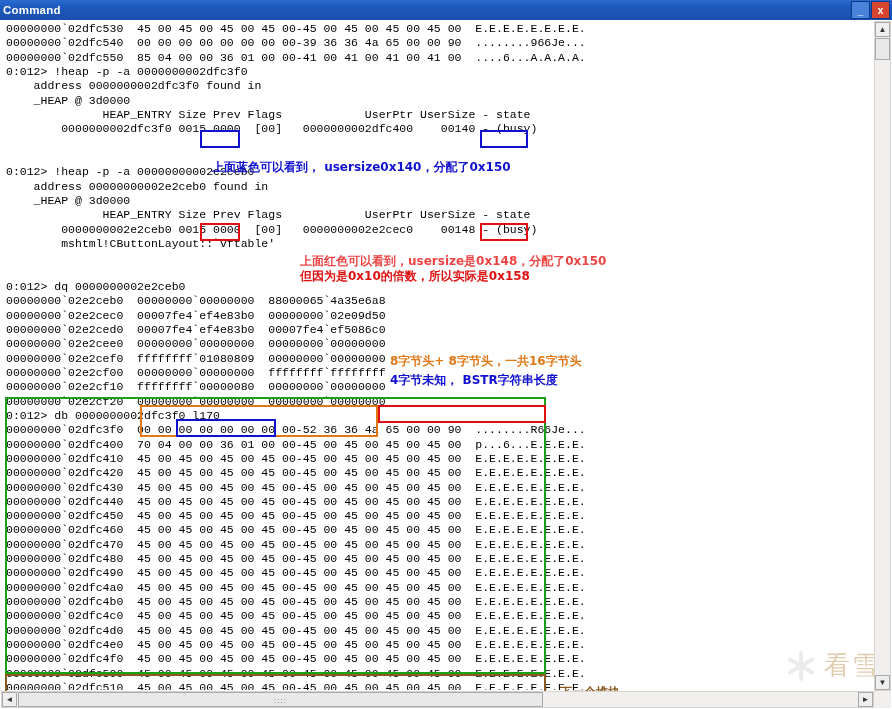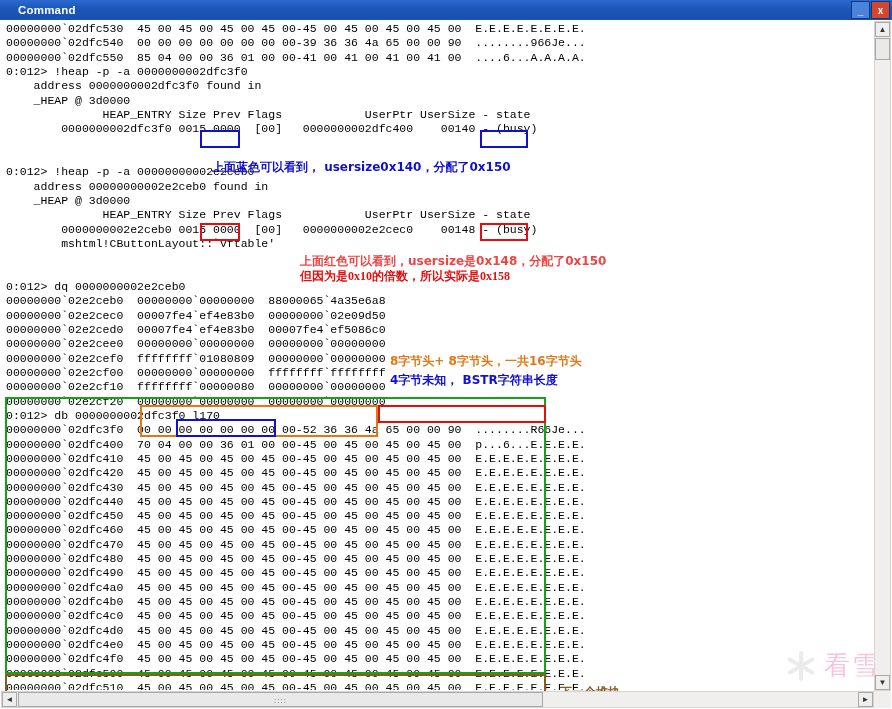--- a/index.html
+++ b/index.html
@@ -1,19 +1,19 @@
 <!DOCTYPE html>
 <html><head>
 <meta charset="utf-8">
 <style>
   html,body{margin:0;padding:0;background:#d4d0c8;}
   body{font-family:"Liberation Sans",sans-serif;}
   .window{width:892px;height:709px;position:relative;background:#d4d0c8;overflow:hidden;}
   .titlebar{height:20px;background:linear-gradient(to bottom,#2a6ad0,#1b56b8 45%,#1b50ae 100%);
-            display:flex;align-items:center;padding:0 2px 0 18px;color:#fff;font-size:12px;justify-content:space-between;}
+            display:flex;align-items:center;padding:0 2px 0 3px;color:#fff;font-size:12px;justify-content:space-between;}
   .titlebar .ttl{flex:1;font-weight:bold;font-size:11.5px;letter-spacing:.2px;}
   .tb-btn{width:17px;height:16px;margin-left:1px;border:1px solid #0a3a87;display:flex;
           align-items:center;justify-content:center;font-size:10px;font-weight:bold;color:#fff;}
   .tb-min{background:#4a84da;}
   .tb-close{background:#d6452e;}
   .client{position:absolute;left:0;top:20px;right:0;bottom:0;background:#ffffff;}
   .console{position:absolute;left:2px;top:2px;right:19px;bottom:19px;overflow:hidden;background:#fff;}
   pre.code{margin:0;padding:0 0 0 4px;font-family:"Liberation Mono","DejaVu Sans Mono",monospace;
            font-size:11.5px;line-height:14.33px;color:#000;white-space:pre;}
   
@@ -28,21 +28,21 @@
       box-sizing:border-box;font-size:8px;display:flex;align-items:center;justify-content:center;color:#333;}
   .hs-left{left:0;} .hs-right{right:0;}
   .hs-thumb{position:absolute;top:0;left:16px;width:525px;height:15px;background:#e9e9e9;border:1px solid #a9a9a9;box-sizing:border-box;}
   .hs-grip{position:absolute;left:50%;top:50%;transform:translate(-50%,-50%);font-size:8px;color:#666;letter-spacing:1px;}
   .corner{position:absolute;right:1px;bottom:1px;width:17px;height:17px;background:#f0efee;}
   
   .box{position:absolute;box-sizing:border-box;pointer-events:none;}
   .ann{position:absolute;font-family:"DejaVu Sans","Liberation Sans",sans-serif;font-size:12px;font-weight:bold;white-space:nowrap;}
   
   .wm{position:absolute;right:12px;bottom:26px;display:flex;align-items:center;opacity:.32;}
-  .wm-txt{font-family:Liberation Sans, sans-serif;font-size:26px;color:#ec4899;letter-spacing:2px;}
+  .wm-txt{font-family:Liberation Sans, sans-serif;font-size:26px;color:#a16207;letter-spacing:2px;}
   .wm-mark{width:34px;height:34px;margin-right:6px;position:relative;}
   .wm-mark span{position:absolute;left:50%;top:50%;width:4px;height:15px;background:#c4c4c4;
      border-radius:2px;transform-origin:50% 0;}
 </style>
 </head>
 <body>
 
 <div class="window">
 
   <div class="titlebar">
@@ -112,21 +112,21 @@
         <div class="box" style="left: 480px; top: 110px; width: 48px; height: 18px; border: 2px solid rgb(16, 16, 208);"></div>
         <div class="box" style="left: 200px; top: 203px; width: 40px; height: 18px; border: 2px solid rgb(224, 16, 16);"></div>
         <div class="box" style="left: 480px; top: 203px; width: 48px; height: 18px; border: 2px solid rgb(224, 16, 16);"></div>
         <div class="box" style="left: 5px; top: 377px; width: 541px; height: 277px; border: 2px solid rgb(24, 160, 24);"></div>
         <div class="box" style="left: 140px; top: 385px; width: 238px; height: 32px; border: 2px solid rgb(224, 120, 24);"></div>
         <div class="box" style="left: 176px; top: 399px; width: 100px; height: 18px; border: 2px solid rgb(16, 16, 208);"></div>
         <div class="box" style="left: 378px; top: 385px; width: 168px; height: 18px; border: 2px solid rgb(224, 16, 16);"></div>
         <div class="box" style="left: 5px; top: 654px; width: 541px; height: 33px; border: 2px solid rgb(138, 90, 32);"></div>
         <div class="ann" style="left: 212px; top: 139px; color: rgb(16, 16, 208);">上面蓝色可以看到， usersize0x140，分配了0x150</div>
         <div class="ann" style="left: 300px; top: 233px; color: #ef4444;">上面红色可以看到，usersize是0x148，分配了0x150</div>
-        <div class="ann" style="left: 300px; top: 248px; color: rgb(224, 16, 16); font-family: Liberation Serif, serif;">但因为是0x10的倍数，所以实际是0x158</div>
+        <div class="ann" style="left: 300px; top: 248px; color: rgb(224, 16, 16);">但因为是0x10的倍数，所以实际是0x158</div>
         <div class="ann" style="left: 390px; top: 324px; color: rgb(224, 120, 24); margin-top: 9px;">8字节头+ 8字节头，一共16字节头</div>
         <div class="ann" style="left: 390px; top: 352px; color: rgb(16, 16, 208);">4字节未知， BSTR字符串长度</div>
         <div class="ann" style="left: 560px; top: 664px; color: rgb(138, 90, 32);">下一个堆块</div>
       </div>
 
     <div class="wm">
       <div class="wm-mark" id="wmmark">
           <span style="transform: translate(-50%, 0px) rotate(0deg);"></span>
           <span style="transform: translate(-50%, 0px) rotate(60deg);"></span>
           <span style="transform: translate(-50%, 0px) rotate(120deg);"></span>

